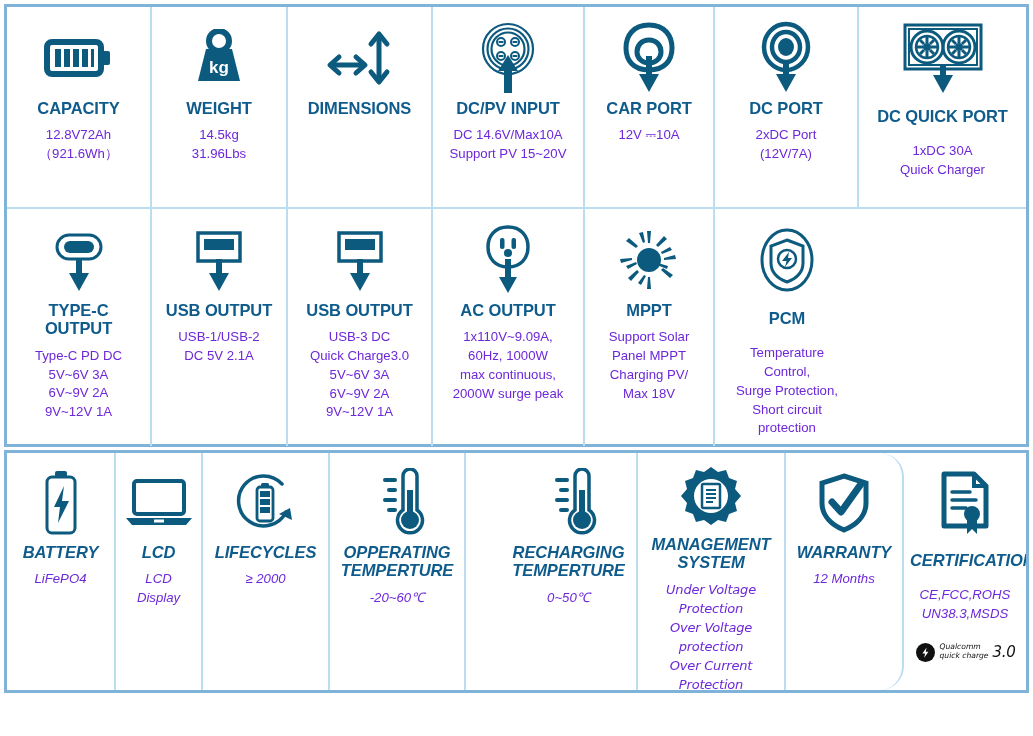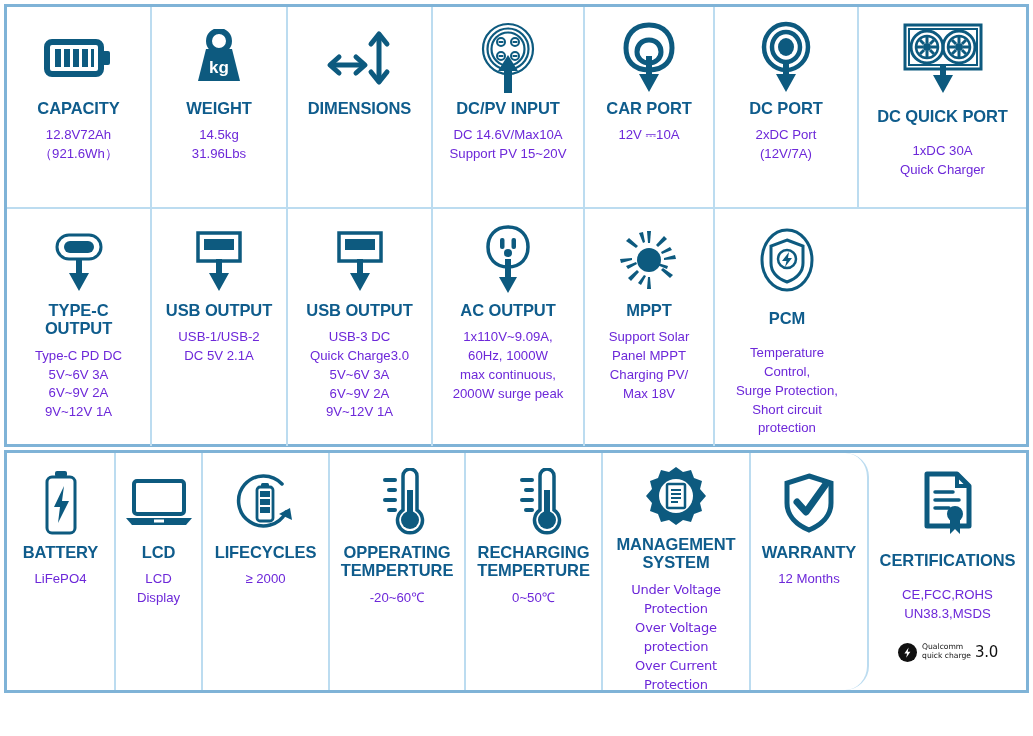--- a/index.html
+++ b/index.html
@@ -33,20 +33,21 @@
   }
   #panel-upper {
     top: 4px;
     width: 1025px;
     height: 443px;
   }
   #panel-lower {
     top: 450px;
     width: 1025px;
     height: 243px;
+    font-style: italic;
   }
 
   .grid-row {
     display: flex;
     flex: 1 1 auto;
     min-height: 0;
   }
   #row-1 { height: 200px; flex: 0 0 200px; border-bottom: 2px solid #BCDCF0; }
   #row-2 { height: 237px; flex: 0 0 237px; }
   #row-3 { height: 237px; flex: 1 1 auto; }
@@ -100,21 +101,21 @@
   #row-1 .c3, #row-2 .c3 { flex: 0 0 152px; }
   #row-1 .c4, #row-2 .c4 { flex: 0 0 130px; }
   #row-1 .c5, #row-2 .c5 { flex: 0 0 144px; }
   #row-1 .c6, #row-2 .c6 { flex: 1 1 auto; }
 
   
   #row-3 .d0 { flex: 0 0 109px; }
   #row-3 .d1 { flex: 0 0 87px; }
   #row-3 .d2 { flex: 0 0 127px; }
   #row-3 .d3 { flex: 0 0 136px; }
-  #row-3 .d4 { flex: 0 0 137px; }
+  #row-3 .d4 { flex: 0 0 137px; margin-left: 35px; }
   #row-3 .d5 { flex: 0 0 148px; }
   #row-3 .d6 { flex: 0 0 118px; border-radius: 24px; }
   #row-3 .d7 { flex: 1 1 auto; }
 
   .qc-badge {
     display: flex;
     align-items: center;
     justify-content: center;
     gap: 4px;
     margin-top: 10px;

